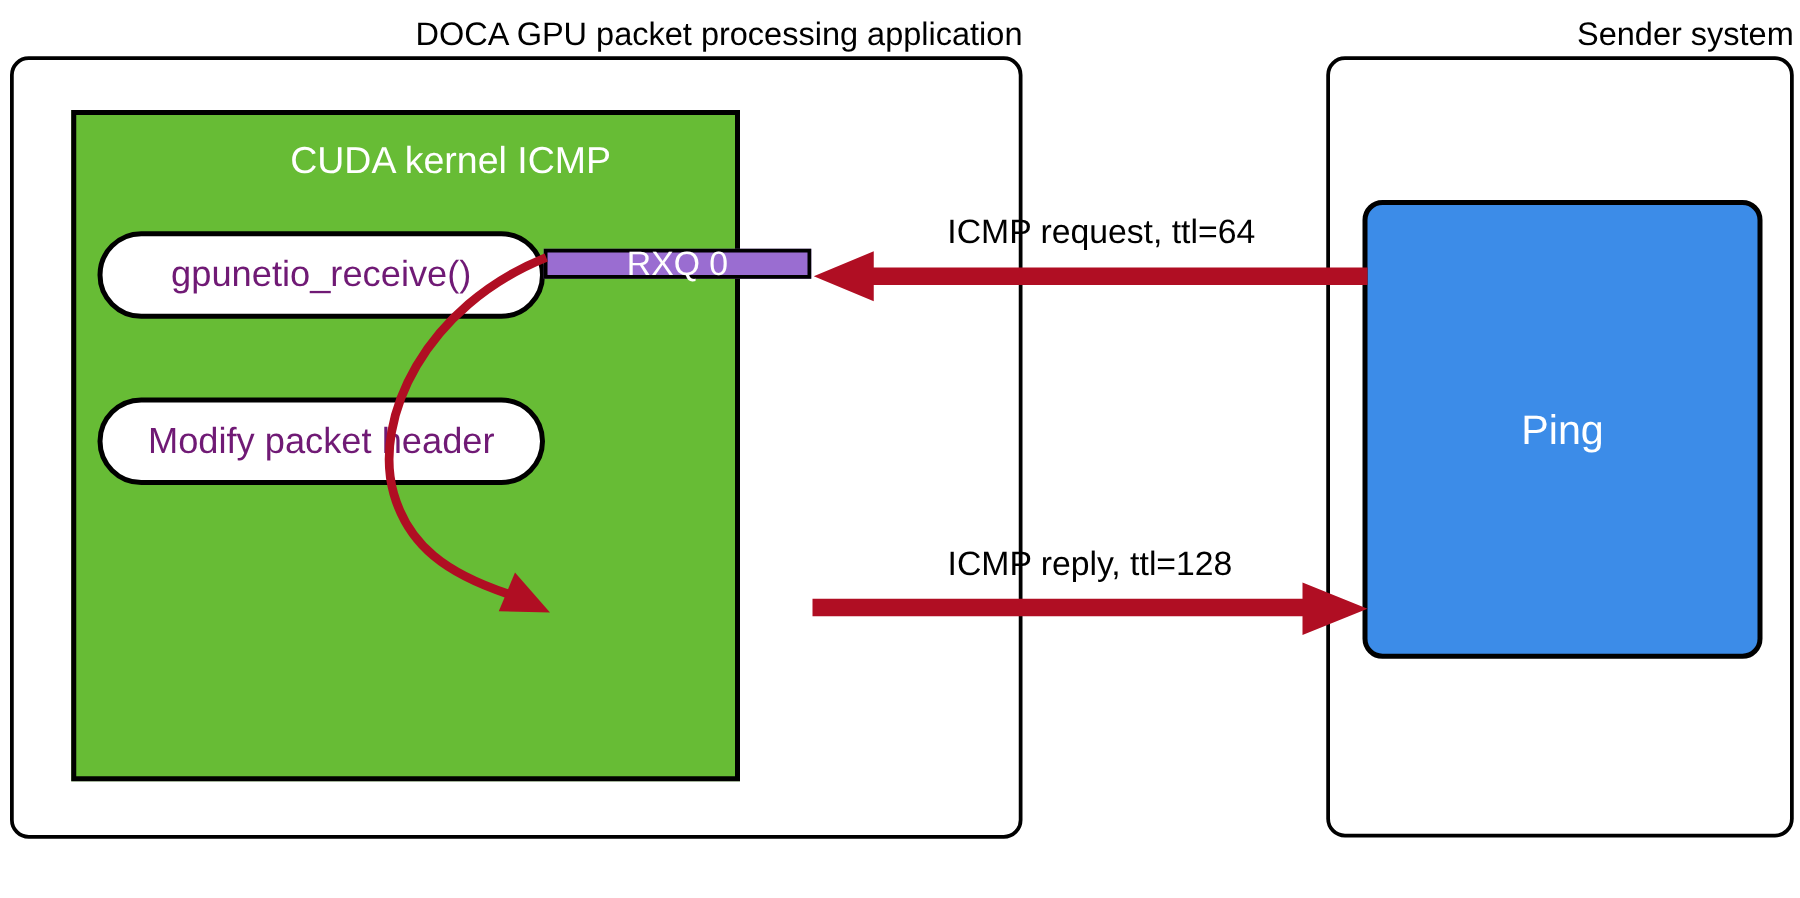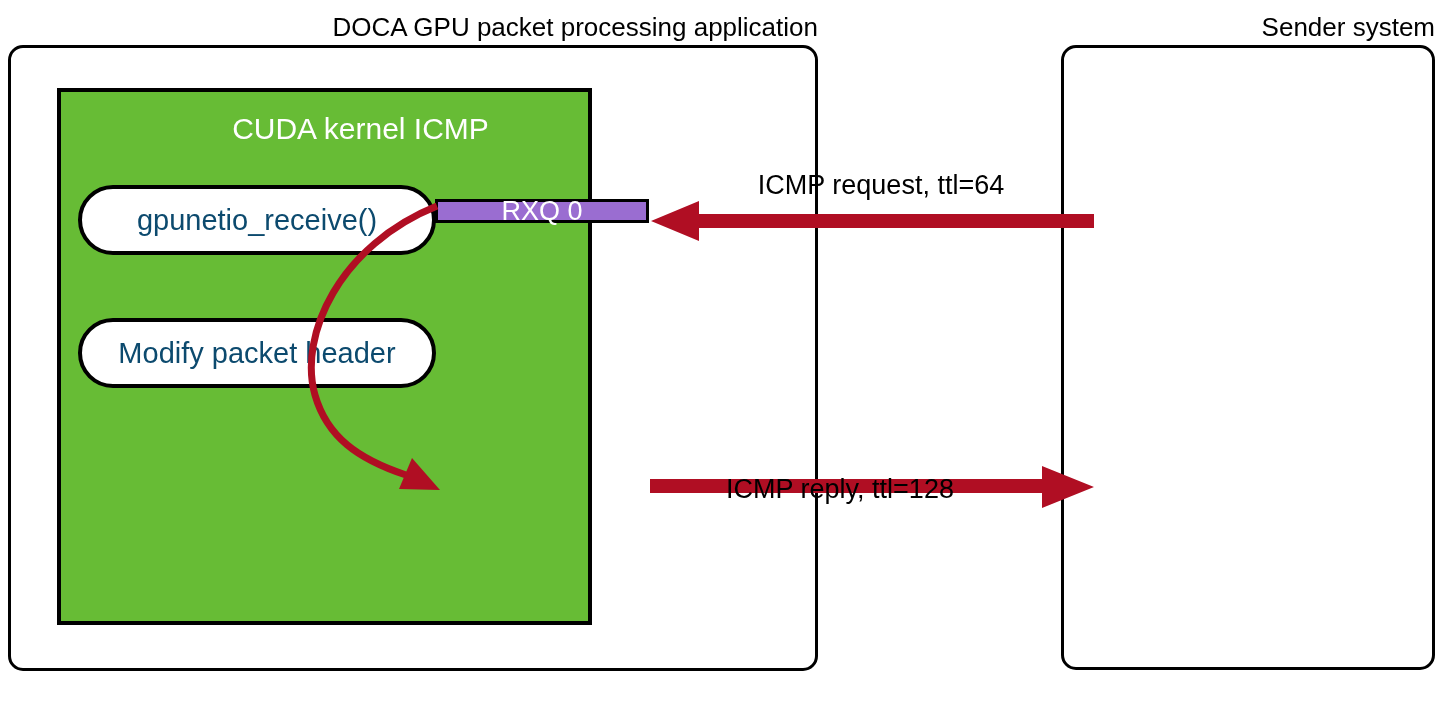--- a/index.html
+++ b/index.html
@@ -56,21 +56,21 @@
     position: absolute;
     left: 78px;
     width: 358px; height: 70px;
     background: #ffffff;
     border: 4px solid #000000;
     border-radius: 35px;
     display: flex;
     align-items: center;
     justify-content: center;
     font-size: 29px;
-    color: #0c4a6e;
+    color: #701a75;
     white-space: nowrap;
   }
   .pill-receive { top: 185px; }
   .pill-modify  { top: 318px; }
   .pill-send    { top: 455px; }
 
   .queue-box {
     position: absolute;
     left: 435px;
     width: 214px; height: 24px;
@@ -103,21 +103,21 @@
 
   .flow-label {
     position: absolute;
     font-size: 27px;
     color: #000000;
     text-align: center;
     white-space: nowrap;
     z-index: 6;
   }
   .label-request { left: 661px; width: 440px; top: 170px; }
-  .label-reply   { left: 620px; width: 440px; top: 436px; margin-top: 38px; }
+  .label-reply   { left: 652px; width: 440px; top: 436px; }
 
   .arrow-layer {
     position: absolute;
     left: 0; top: 0;
     width: 1440px; height: 718px;
     z-index: 5;
     pointer-events: none;
   }
 </style>
 </head>
@@ -138,20 +138,21 @@
   </div>
 
   <div class="pill pill-receive">gpunetio_receive()</div>
 
   <div class="pill pill-modify">Modify packet header</div>
 
 
   <div class="queue-box queue-rx">RXQ 0</div>
 
 
+  <div class="ping-box">Ping</div>
 
   <div class="flow-label label-request">ICMP request, ttl=64</div>
 
   <div class="flow-label label-reply">ICMP reply, ttl=128</div>
 
   <svg class="arrow-layer" viewBox="0 0 1440 718" xmlns="http://www.w3.org/2000/svg">
 
     <path d="M 437 206 C 340 245 298 335 315 395 C 327 437 358 459 406 475" fill="none" stroke-width="7" stroke="#B00E23"></path>
     <polygon points="440,490 399,489 412,458" fill="#B00E23"></polygon>
 

